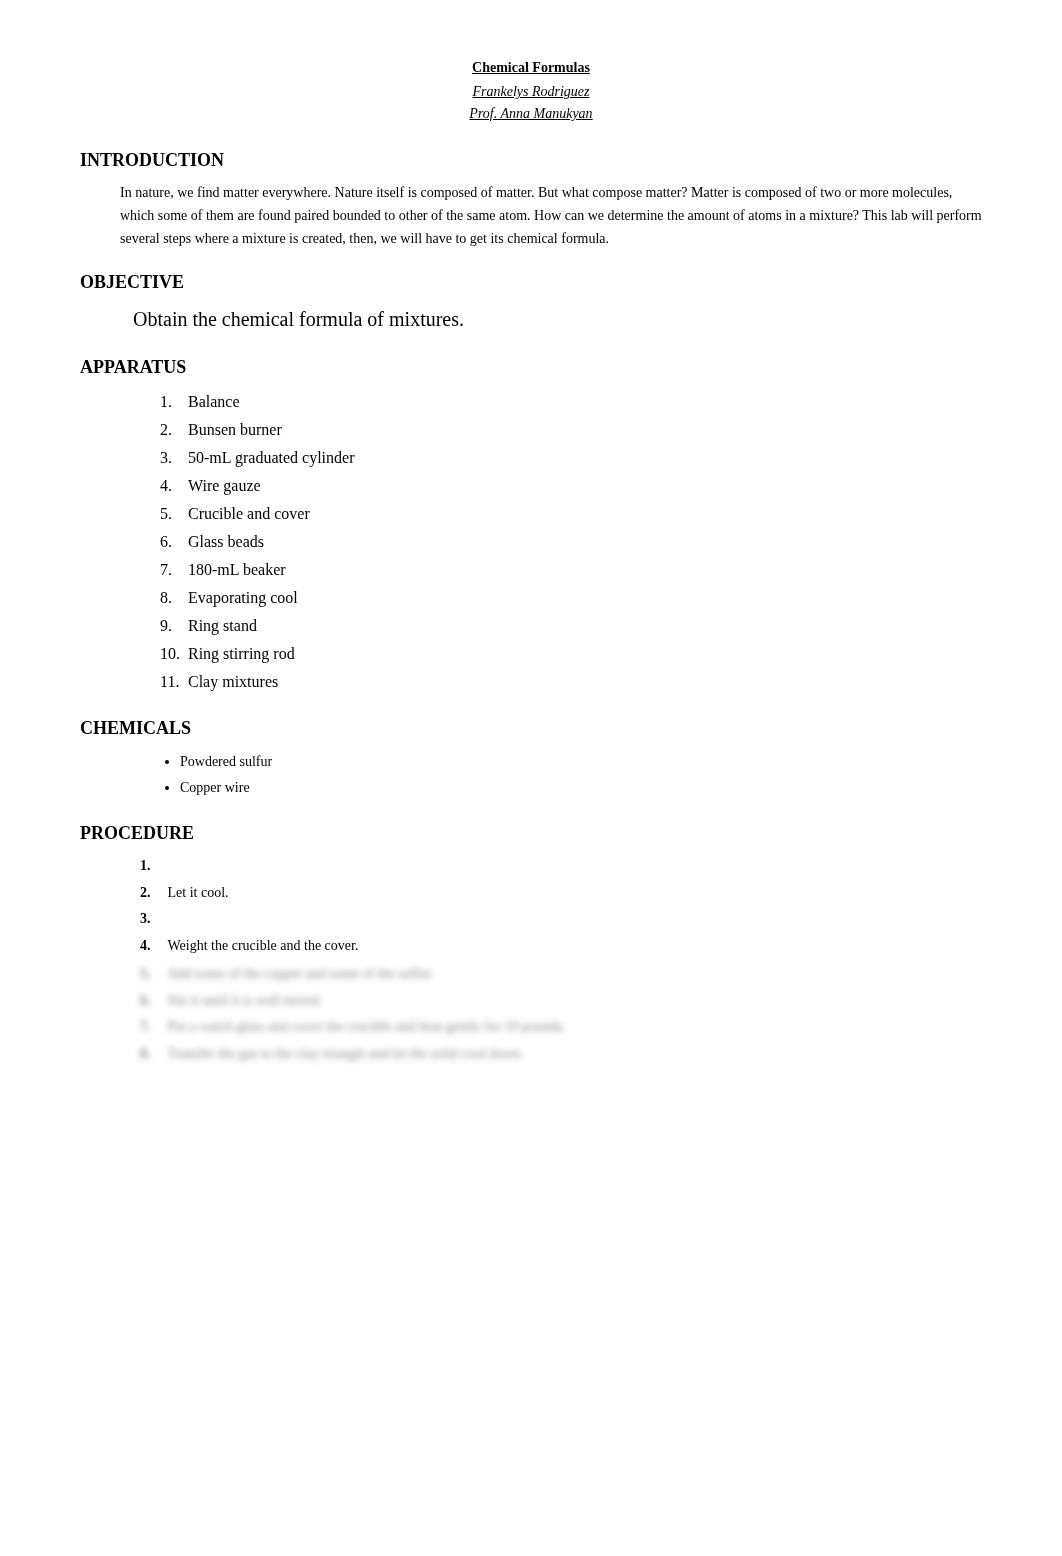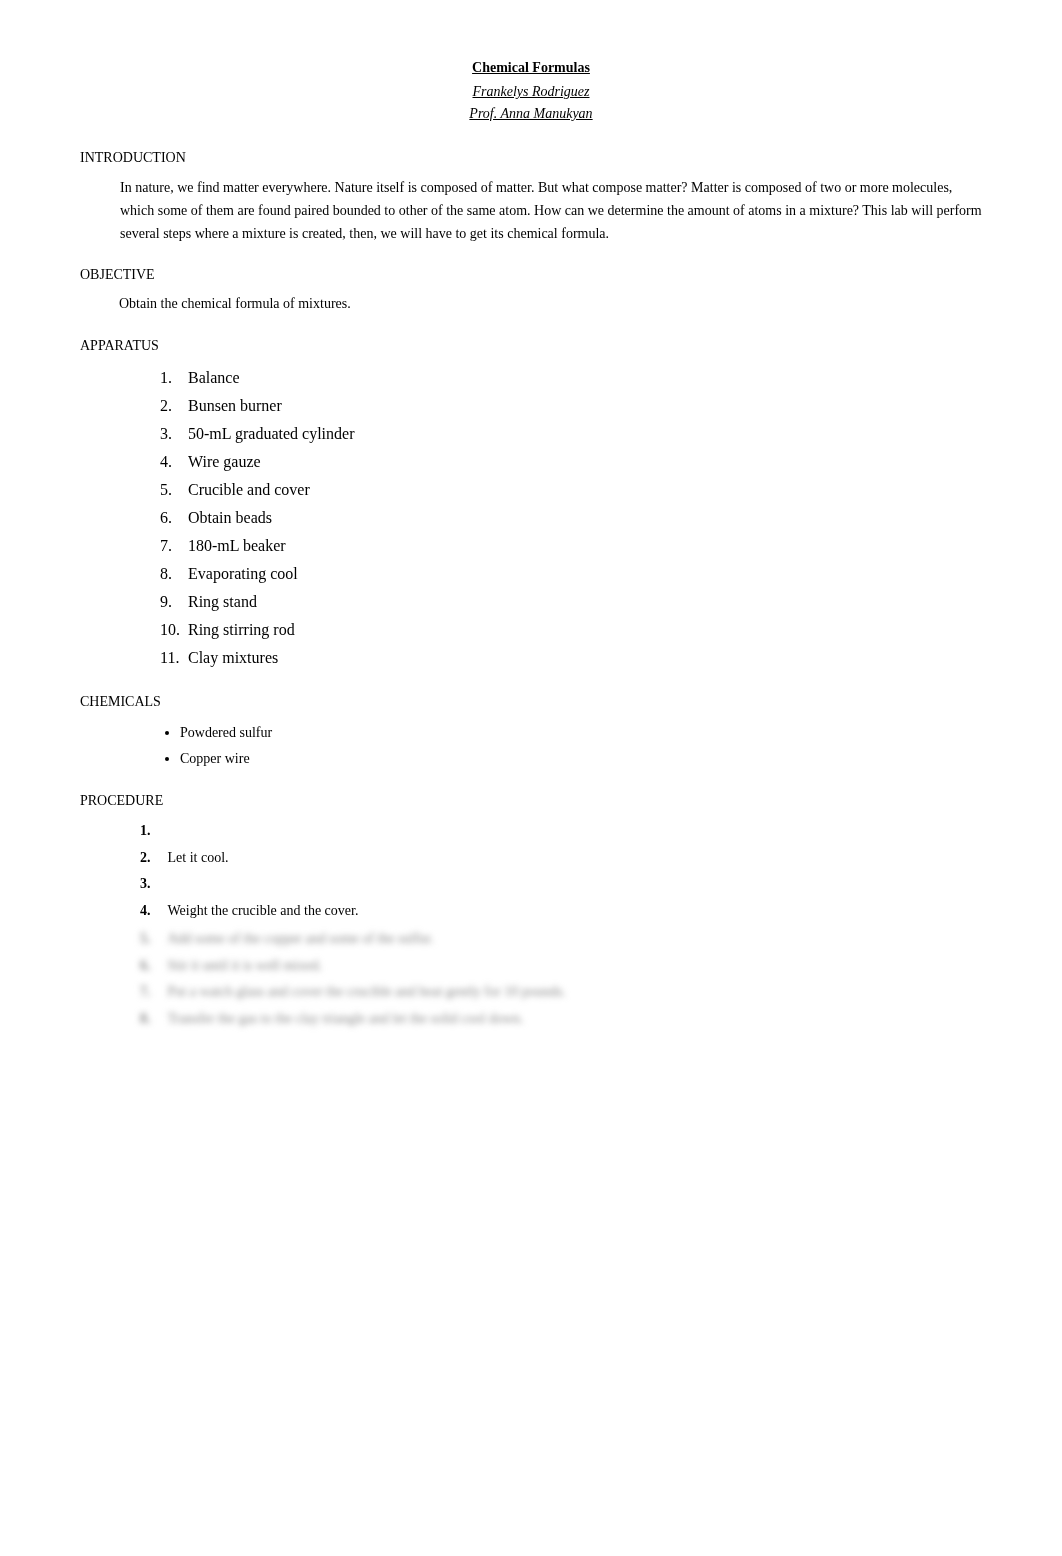--- a/index.html
+++ b/index.html
@@ -39,36 +39,36 @@
     .header-prof {
       font-style: italic;
       font-size: 14px;
     }
 
     .section {
       margin-bottom: 22px;
     }
 
     .section-heading {
-      font-weight: normal;
-      font-size: 14px;
+      font-weight: bold;
+      font-size: 18px;
       margin-bottom: 10px;
       text-transform: uppercase;
     }
 
     .intro-body {
       margin-left: 40px;
       font-size: 14px;
       line-height: 1.65;
       text-align: left;
     }
 
     .objective-body {
-      margin-left: 39px;
-      font-size: 14px;
+      margin-left: 53px;
+      font-size: 20px;
       line-height: 1.6;
     }
 
     .apparatus-list {
       list-style: none;
       margin-left: 80px;
       counter-reset: apparatus-counter;
     }
 
     .apparatus-list li {
@@ -152,21 +152,21 @@
 </div>
 
 <div class="section">
   <div class="section-heading">APPARATUS</div>
   <ol class="apparatus-list">
   <li>Balance</li>
       <li>Bunsen burner</li>
       <li>50-mL graduated cylinder</li>
       <li>Wire gauze</li>
       <li>Crucible and cover</li>
-      <li>Obtain beads</li>
+      <li>Glass beads</li>
       <li>180-mL beaker</li>
       <li>Evaporating cool</li>
       <li>Ring stand</li>
       <li>Ring stirring rod</li>
       <li>Clay mixtures</li>
     </ol>
 </div>
 
 <div class="section">
   <div class="section-heading">CHEMICALS</div>

